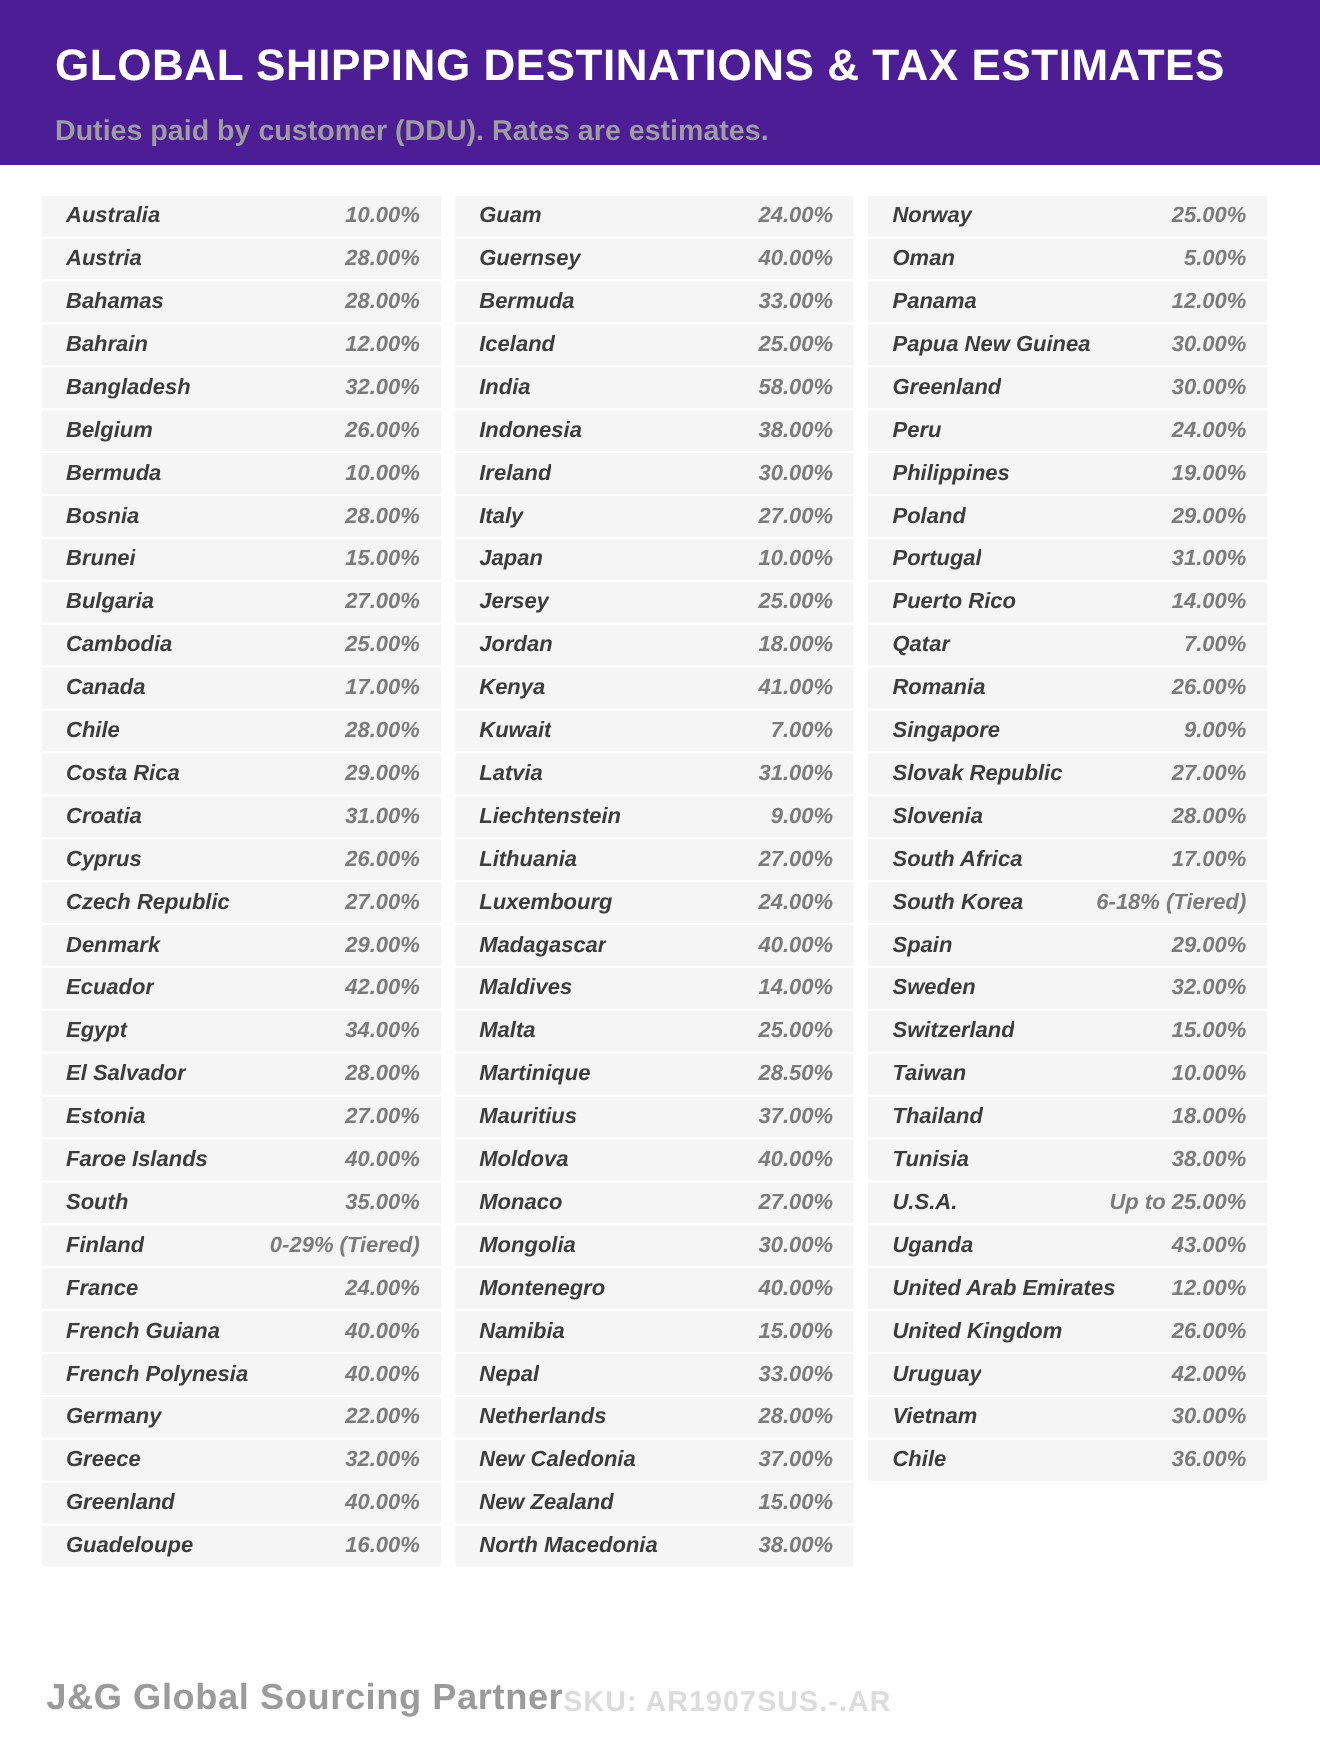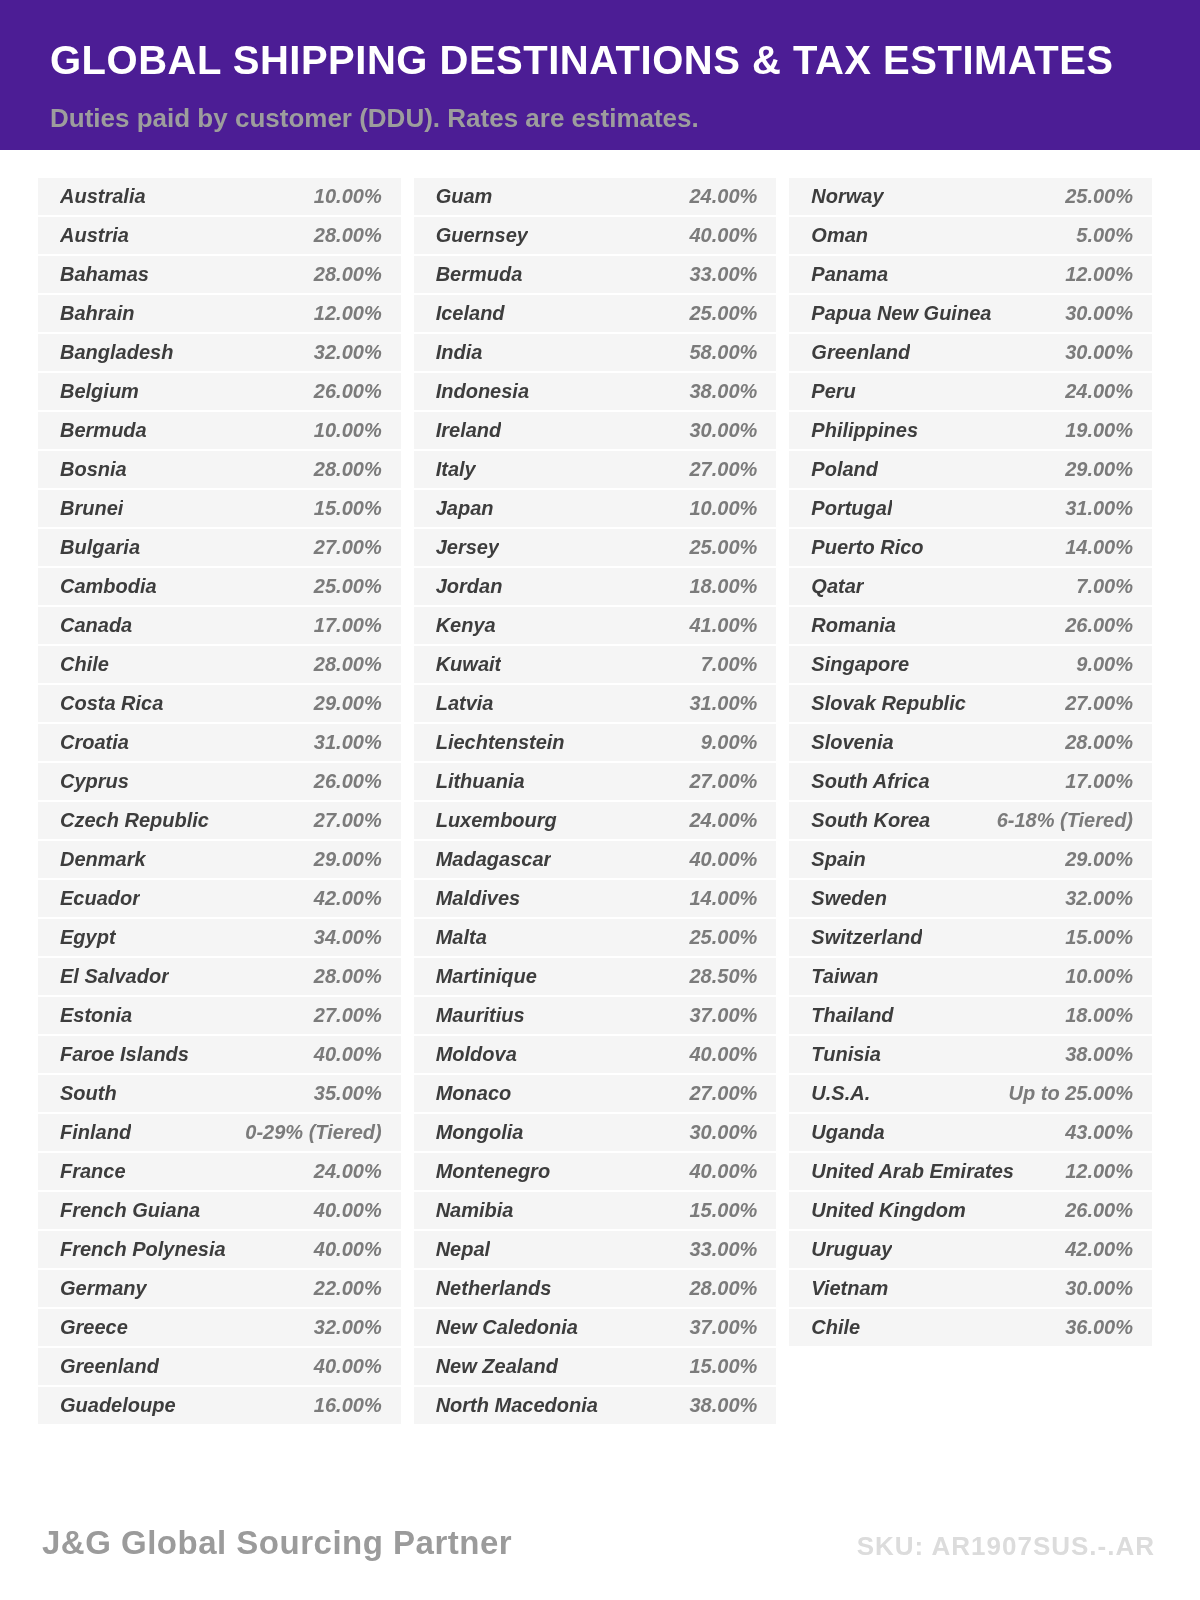--- a/index.html
+++ b/index.html
@@ -73,21 +73,20 @@
     font-weight: bold;
     white-space: nowrap;
     margin-left: 10px;
   }
 
   
   .footer {
     margin-top: auto;
     padding: 0 45px 38px 42px;
     display: flex;
-    justify-content: space-between;
     align-items: flex-end;
   }
   .brand {
     color: #9b9b9b;
     font-size: 33px;
     font-weight: bold;
     letter-spacing: 0.5px;
   }
   .sku {
     color: #dcdcdc;

